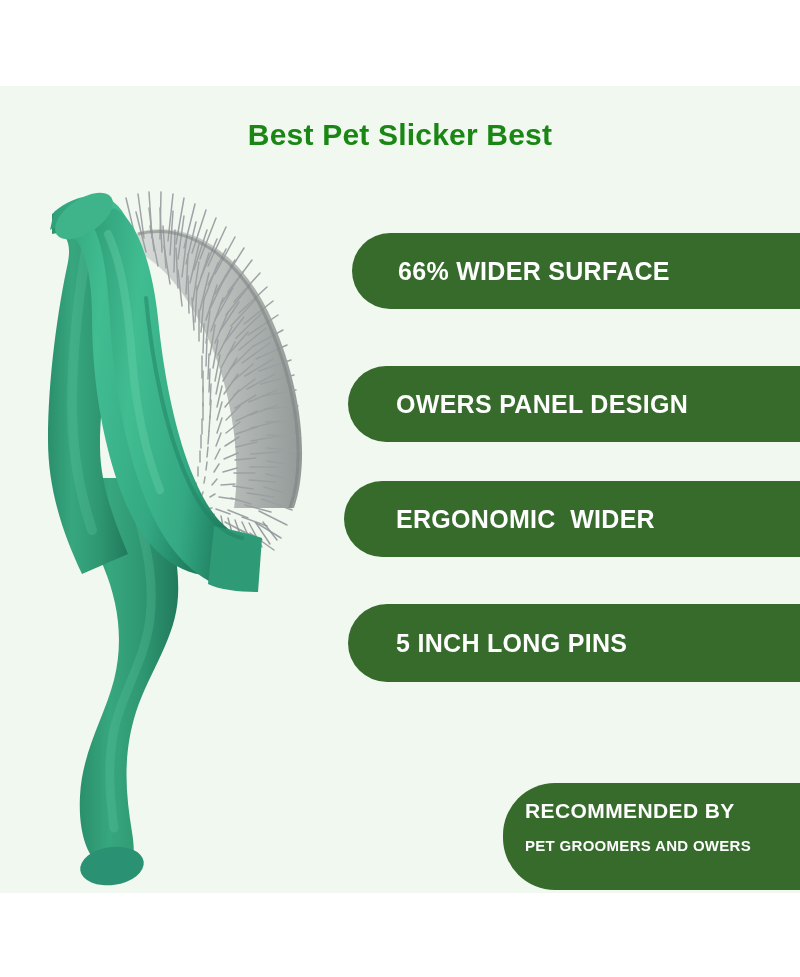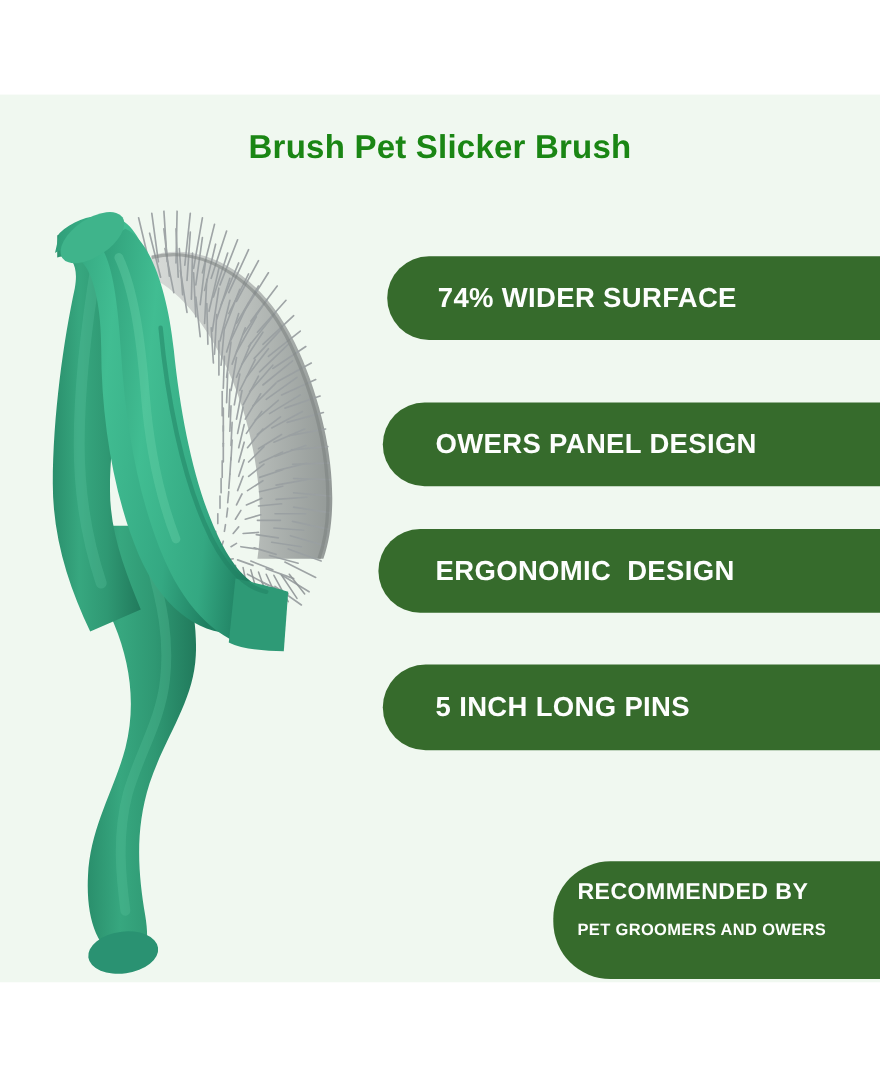--- a/index.html
+++ b/index.html
@@ -108,21 +108,21 @@
     white-space: nowrap;
   }
 </style>
 </head>
 <body>
 
 <div id="canvas">
 
   <div id="backdrop"></div>
 
-  <div id="title">Brush Pet Slicker Brush</div>
+  <div id="title">Best Pet Slicker Best</div>
 
   <div id="product">
     <svg width="320" height="712" viewBox="0 0 320 712" xmlns="http://www.w3.org/2000/svg">
       <defs>
         <linearGradient id="handleGrad" x1="0" y1="0" x2="1" y2="0">
           <stop offset="0%" stop-color="#2a8f6c"></stop>
           <stop offset="30%" stop-color="#37a77f"></stop>
           <stop offset="62%" stop-color="#2f9873"></stop>
           <stop offset="100%" stop-color="#217a5c"></stop>
         </linearGradient>
@@ -410,29 +410,29 @@
         <path d="M 90 56 C 104 86, 110 130, 114 180 C 118 230, 128 276, 142 312" stroke="#6ed3ab" stroke-width="8" fill="none" opacity="0.35" stroke-linecap="round"></path>
 
         <path d="M 128 120 C 134 186, 148 252, 168 298 C 184 336, 204 356, 224 360" stroke="#1f7f61" stroke-width="4" fill="none" opacity="0.5" stroke-linecap="round"></path>
 
         <ellipse cx="66" cy="38" rx="33" ry="17" fill="#3fb48b" transform="rotate(-34 66 38)"></ellipse>
       </g>
     </svg>
   </div>
 
   <div class="pill" id="pill-0">
-    <span class="pill-label">74% WIDER SURFACE</span>
+    <span class="pill-label">66% WIDER SURFACE</span>
   </div>
 
   <div class="pill" id="pill-1">
     <span class="pill-label">OWERS PANEL DESIGN</span>
   </div>
 
   <div class="pill" id="pill-2">
-    <span class="pill-label">ERGONOMIC  DESIGN</span>
+    <span class="pill-label">ERGONOMIC  WIDER</span>
   </div>
 
   <div class="pill" id="pill-3">
     <span class="pill-label">5 INCH LONG PINS</span>
   </div>
 
   <div id="recommend">
     <div id="recommend-primary">RECOMMENDED BY</div>
     <div id="recommend-secondary">PET GROOMERS AND OWERS</div>
   </div>

